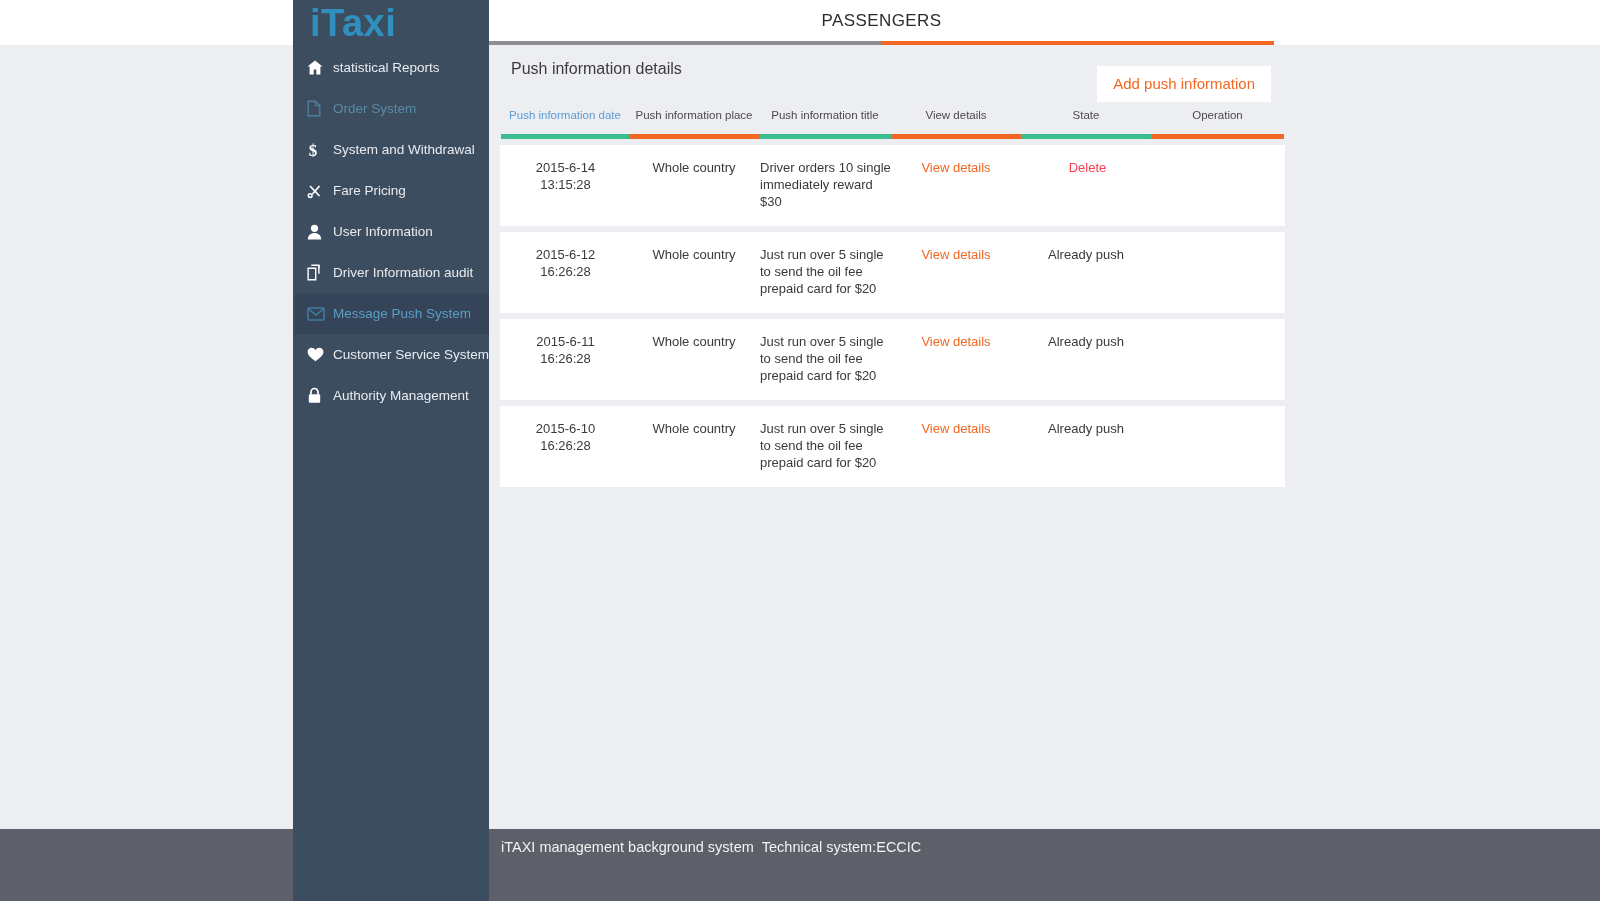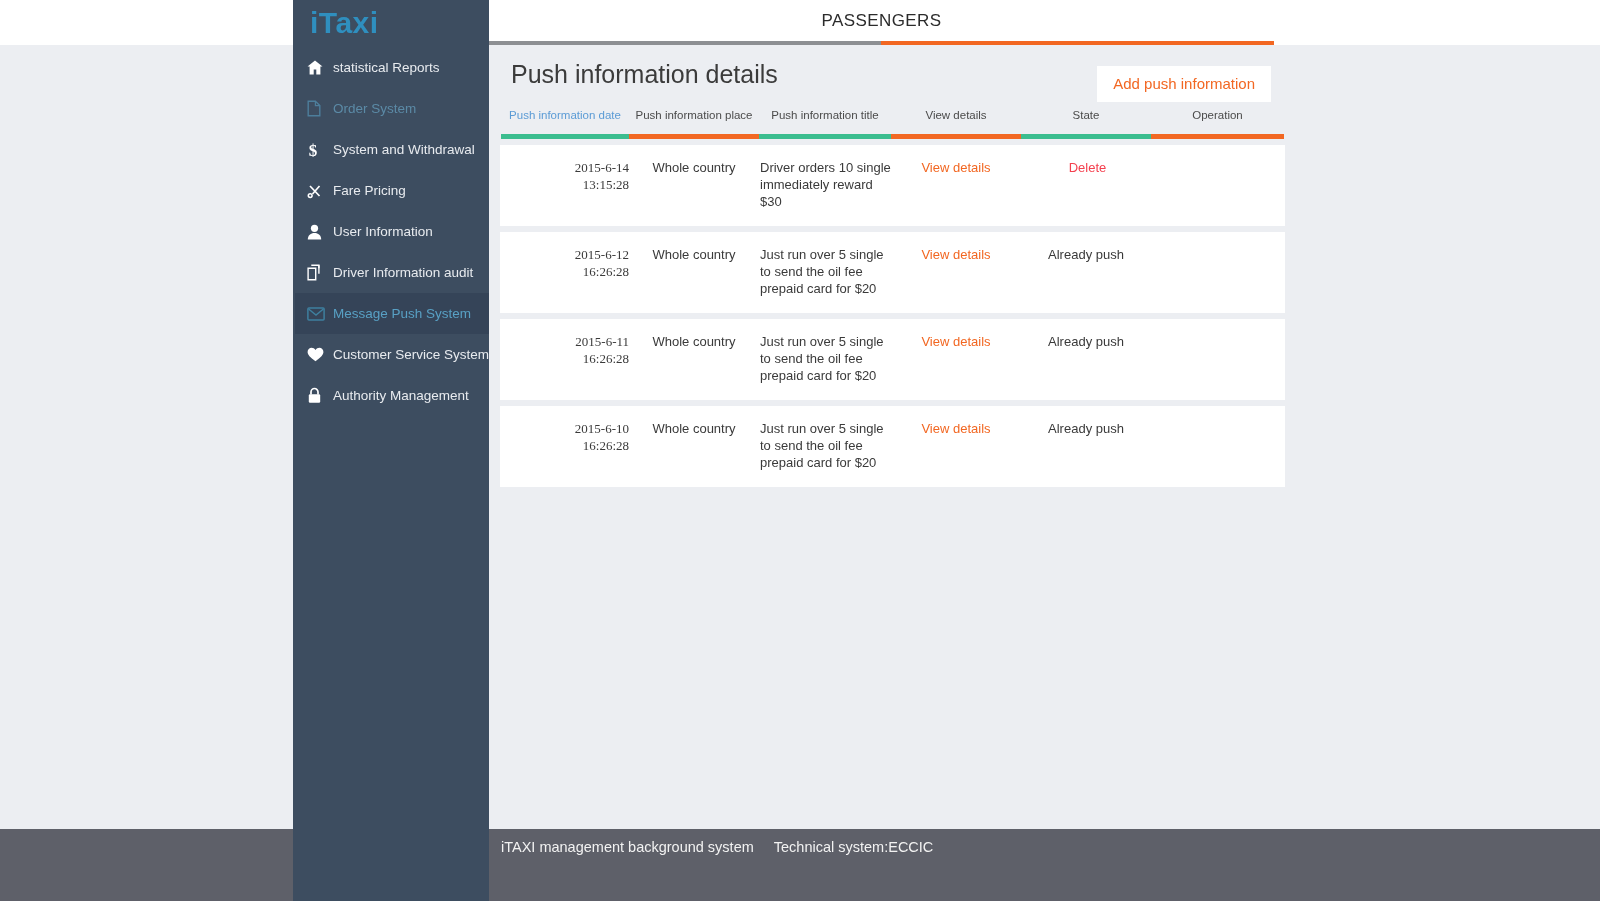--- a/index.html
+++ b/index.html
@@ -36,21 +36,21 @@
     background: #3d4d60;
     z-index: 5;
   }
   .brand {
     height: 45px;
     display: flex;
     align-items: center;
     padding-left: 17px;
   }
   .brand-text {
-    font-size: 30px;
+    font-size: 38px;
     font-weight: bold;
     color: #2f8fbf;
     letter-spacing: .5px;
     line-height: 1;
   }
   .nav { margin-top: 2px; }
   .nav-item {
     position: relative;
     display: flex;
     align-items: center;
@@ -132,21 +132,21 @@
     left: 11px; top: 0;
     width: 785px;
   }
   .page-head {
     position: relative;
     height: 64px;
   }
   .page-title {
     position: absolute;
     left: 11px; top: 15px;
-    font-size: 25px;
+    font-size: 16px;
     color: #3b3b3b;
     font-weight: normal;
     margin: 0;
   }
   .add-btn {
     position: absolute;
     right: 14px; top: 21px;
     background: #ffffff;
     border: none;
     color: #f26722;
@@ -187,21 +187,21 @@
     padding: 14px 1px 16px 1px;
     min-height: 55px;
   }
   .row:first-of-type { margin-top: 3px; }
   .cell {
     font-size: 13px;
     color: #3a3a3a;
     line-height: 17px;
     text-align: center;
   }
-  .cell.date { text-align: right; padding-left: 1px; font-family: Liberation Serif, serif; }
+  .cell.date { text-align: center; padding-left: 1px; }
   .cell.title { text-align: left; padding-left: 1px; }
   .cell .sub { display: block; }
   .link-view { color: #f26722; cursor: pointer; }
   .link-delete { color: #f4404f; cursor: pointer; }
 
   
   .c0 { flex: 0 0 128px; }
   .c1 { flex: 0 0 130px; }
   .c2 { flex: 0 0 132px; }
   .c3 { flex: 0 0 130px; }
@@ -213,21 +213,21 @@
     position: absolute;
     left: 0; top: 829px;
     width: 1600px; height: 72px;
     background: #5e6069;
     z-index: 2;
   }
   .footer-inner {
     position: absolute;
     left: 501px; top: 10px;
     display: flex;
-    gap: 20px;
+    gap: 8px;
     color: #f2f2f2;
     font-size: 14.5px;
   }
   #sidebar-foot-cover {
     position: absolute;
     left: 293px; top: 829px;
     width: 196px; height: 72px;
     background: #3d4d60;
     z-index: 6;
   }

